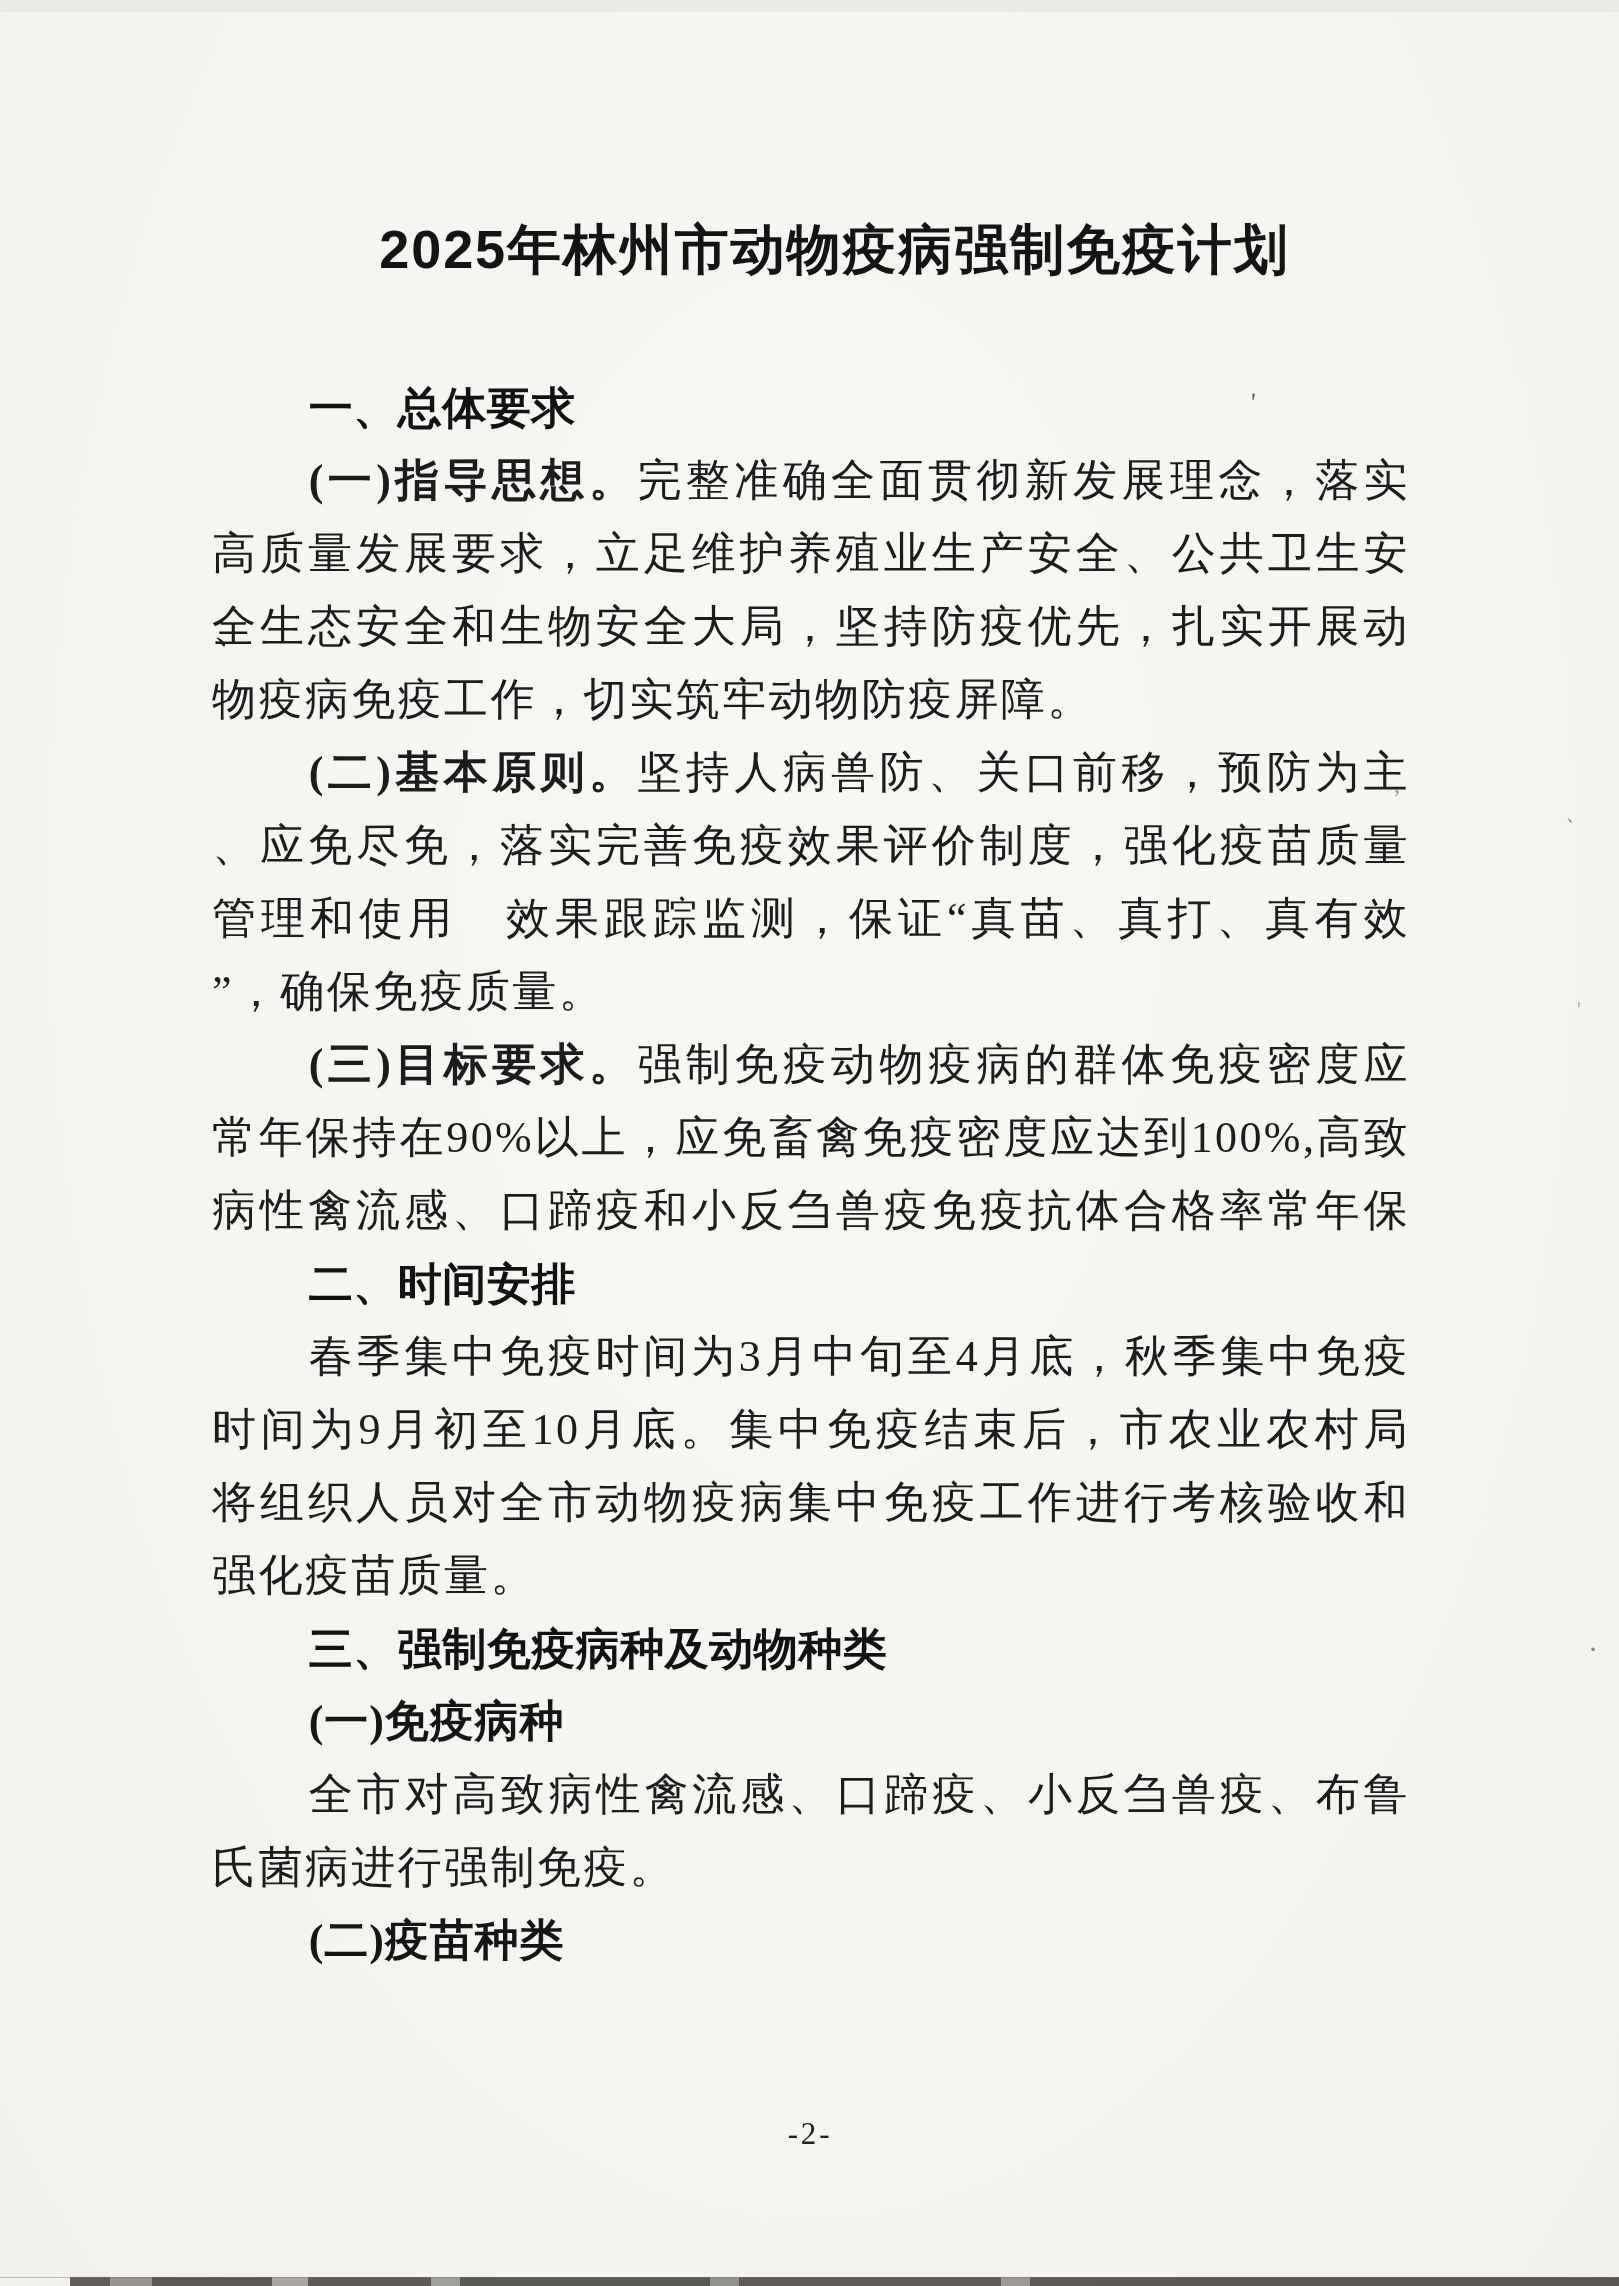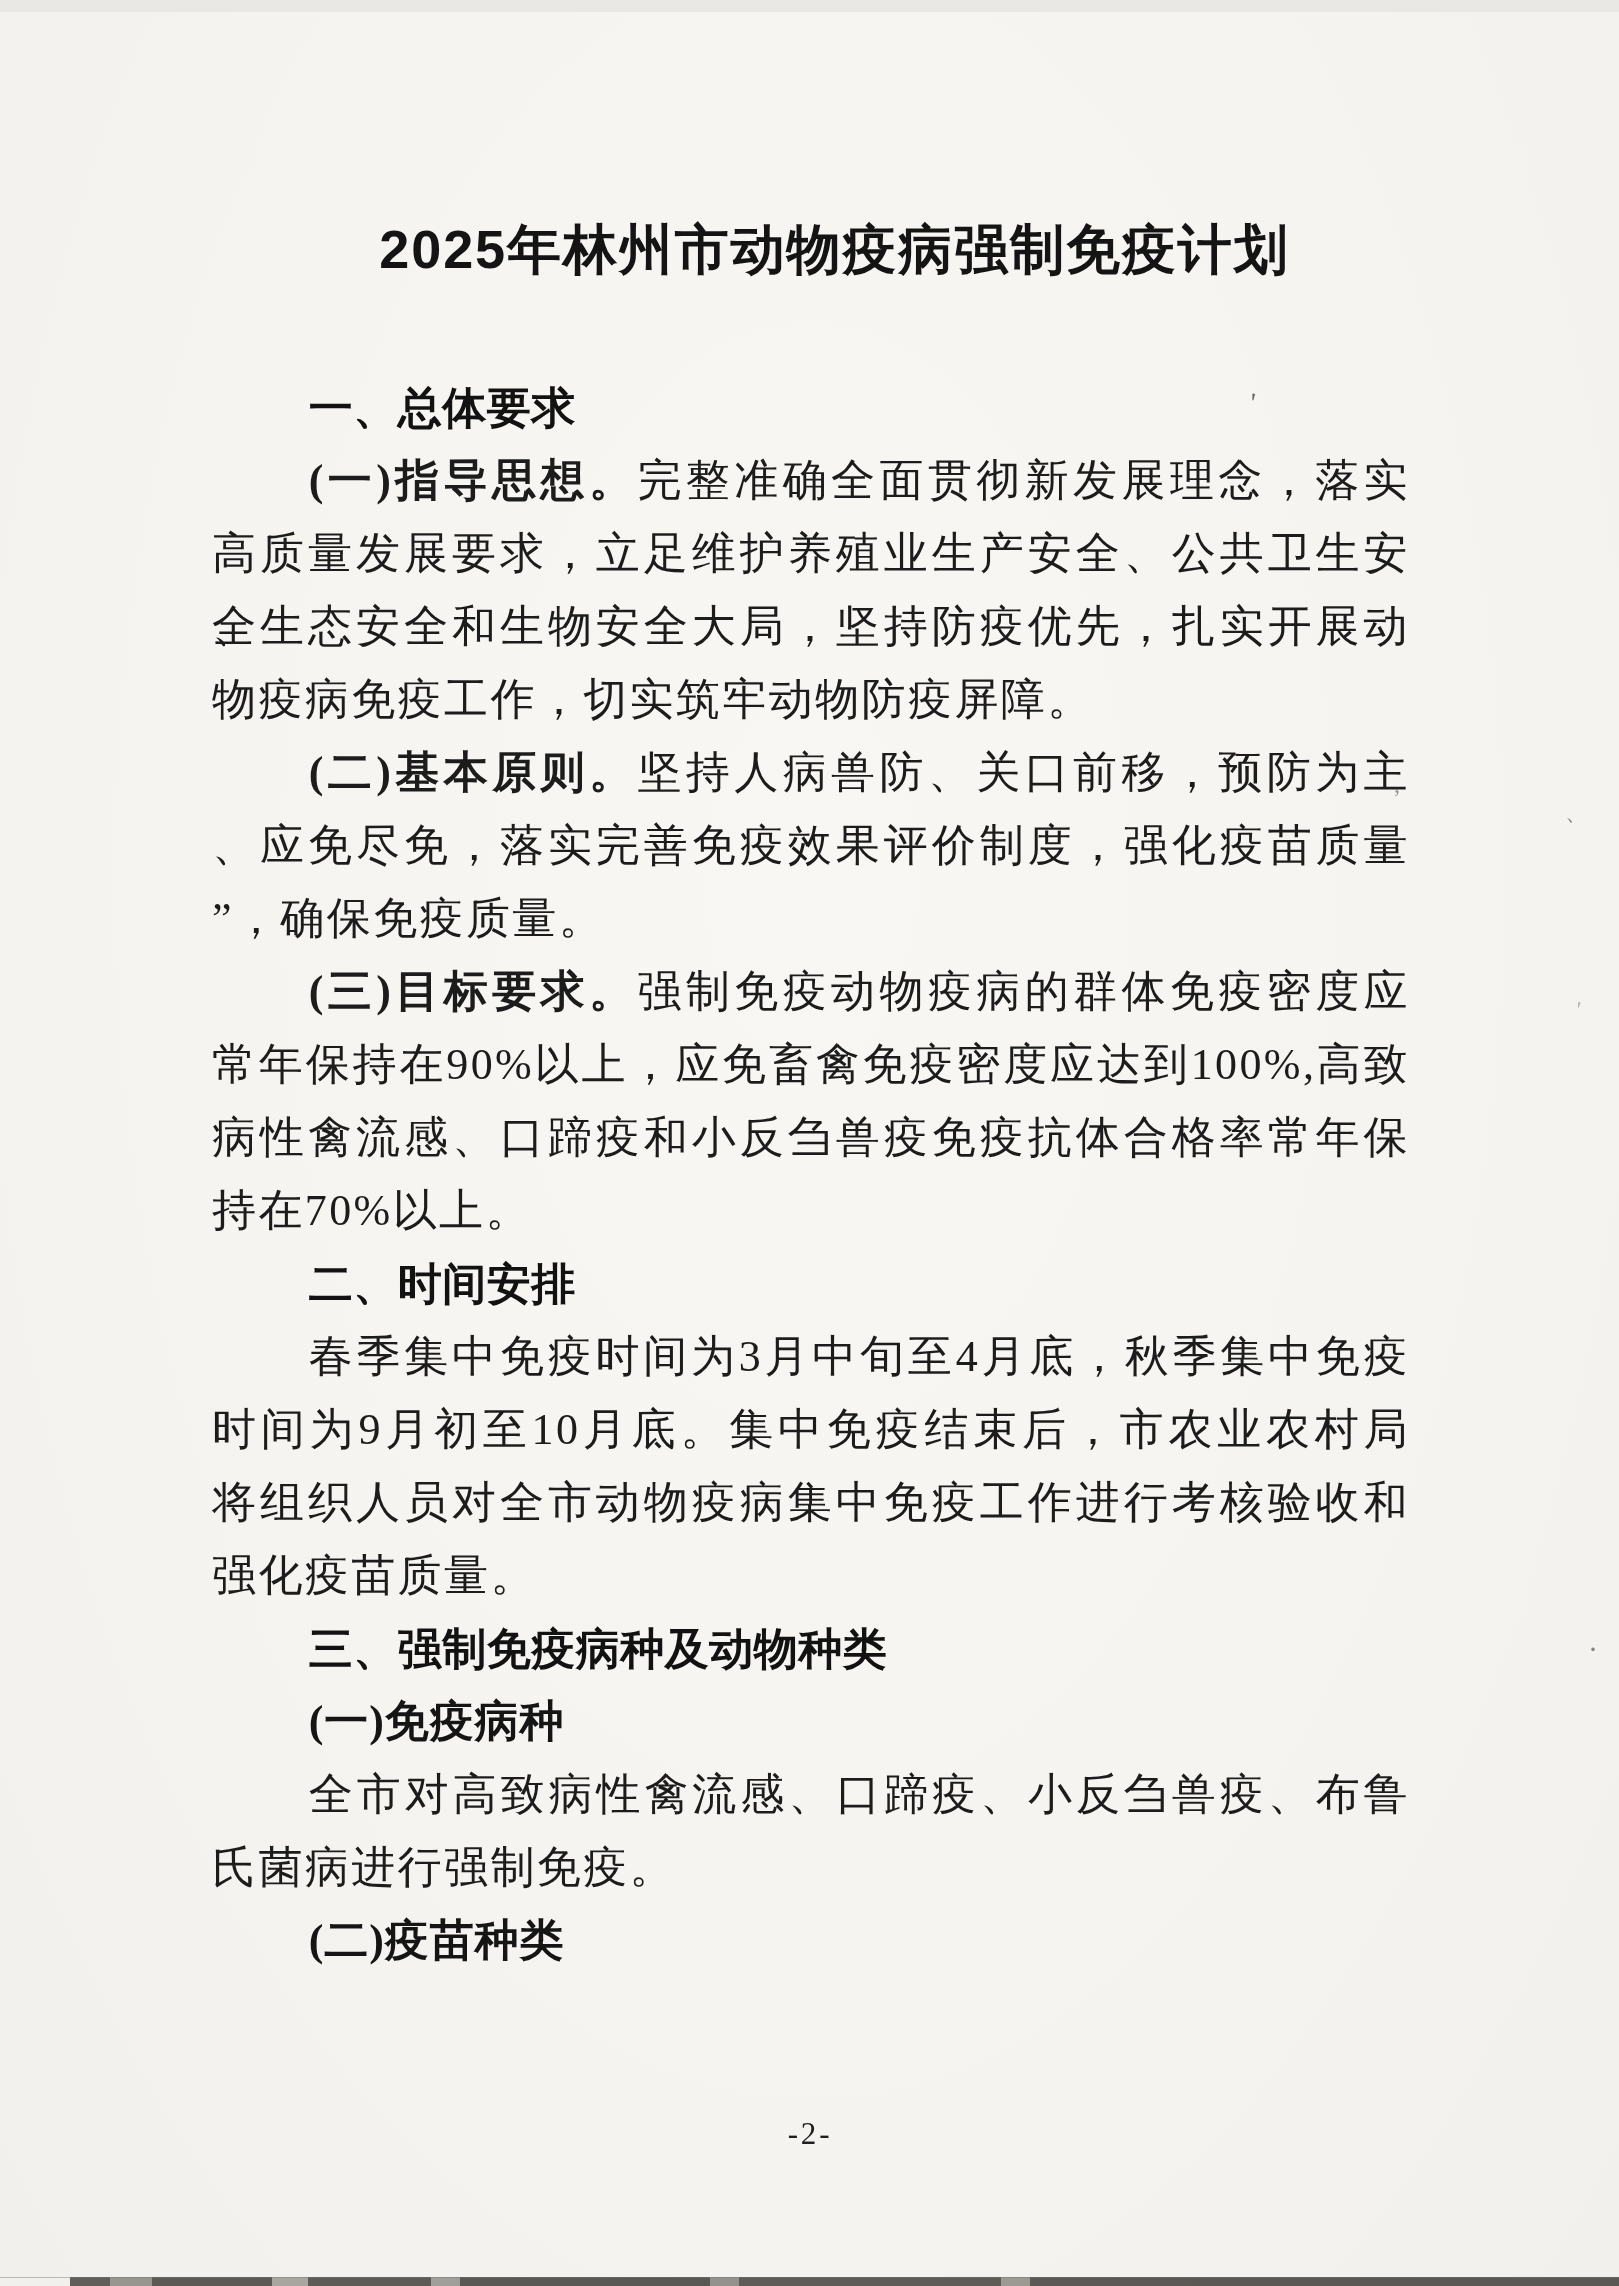--- a/index.html
+++ b/index.html
@@ -114,25 +114,25 @@
   <div class="doc-title">2025年林州市动物疫病强制免疫计划</div>
 
   <div class="doc-body">
       <div class="line heading indent"><span class="b">一、总体要求</span></div>
       <div class="line body indent justify"><span class="b">(一)指导思想。</span><span>完整准确全面贯彻新发展理念，落实</span></div>
       <div class="line body justify"><span>高质量发展要求，立足维护养殖业生产安全、公共卫生安全</span></div>
       <div class="line body justify"><span>、生态安全和生物安全大局，坚持防疫优先，扎实开展动</span></div>
       <div class="line body"><span>物疫病免疫工作，切实筑牢动物防疫屏障。</span></div>
       <div class="line body indent justify"><span class="b">(二)基本原则。</span><span>坚持人病兽防、关口前移，预防为主</span></div>
       <div class="line body justify"><span>、应免尽免，落实完善免疫效果评价制度，强化疫苗质量</span></div>
+      <div class="line body justify"><span>管理和使用　效果跟踪监测，保证“真苗、真打、真有效</span></div>
       <div class="line body"><span>”，确保免疫质量。</span></div>
       <div class="line body indent justify"><span class="b">(三)目标要求。</span><span>强制免疫动物疫病的群体免疫密度应</span></div>
       <div class="line body justify"><span>常年保持在90%以上，应免畜禽免疫密度应达到100%,高致</span></div>
       <div class="line body justify"><span>病性禽流感、口蹄疫和小反刍兽疫免疫抗体合格率常年保</span></div>
-      <div class="line body"><span>持在70%以上。</span></div>
       <div class="line heading indent"><span class="b">二、时间安排</span></div>
       <div class="line body indent justify"><span>春季集中免疫时间为3月中旬至4月底，秋季集中免疫</span></div>
       <div class="line body justify"><span>时间为9月初至10月底。集中免疫结束后，市农业农村局</span></div>
       <div class="line body justify"><span>将组织人员对全市动物疫病集中免疫工作进行考核验收和</span></div>
       <div class="line body"><span>强化疫苗质量。</span></div>
       <div class="line heading indent"><span class="b">三、强制免疫病种及动物种类</span></div>
       <div class="line subheading indent"><span class="b">(一)免疫病种</span></div>
       <div class="line body indent justify"><span>全市对高致病性禽流感、口蹄疫、小反刍兽疫、布鲁</span></div>
       <div class="line body"><span>氏菌病进行强制免疫。</span></div>
       <div class="line subheading indent"><span class="b">(二)疫苗种类</span></div>

